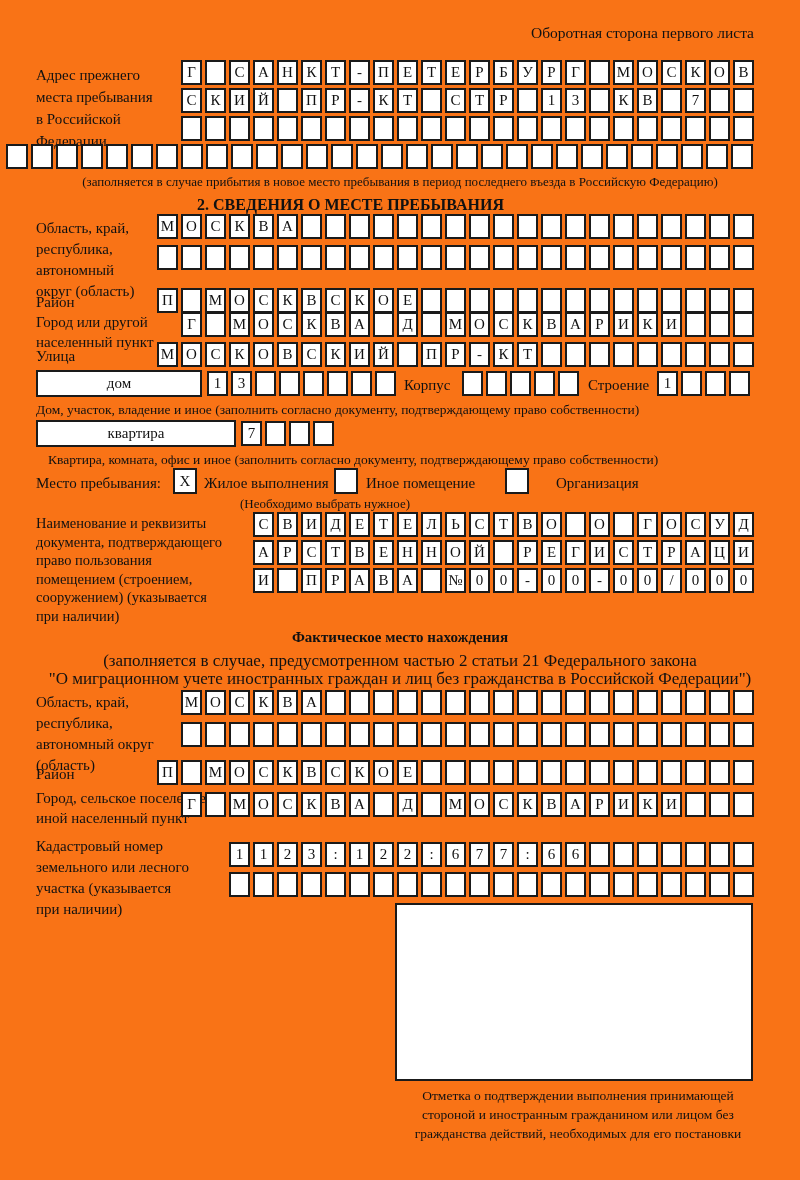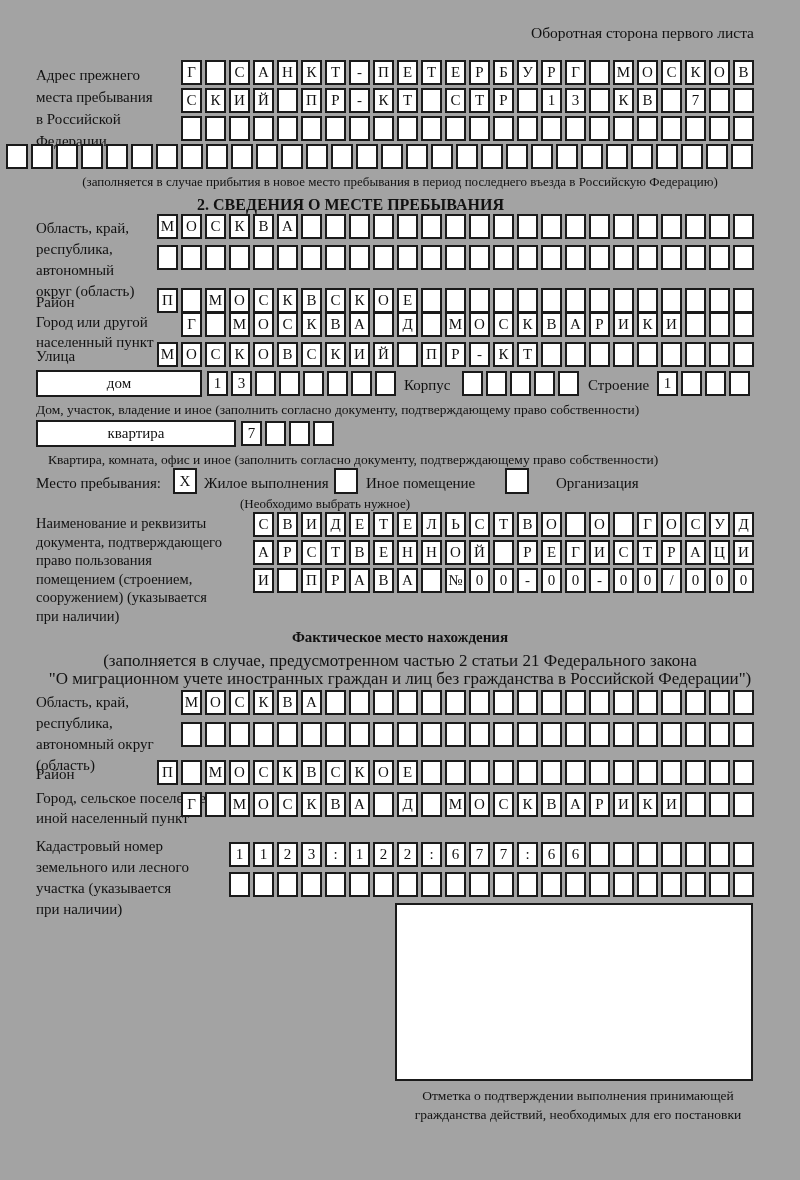--- a/index.html
+++ b/index.html
@@ -1,17 +1,17 @@
 <!DOCTYPE html>
 <html><head>
 <meta charset="utf-8">
 <style>
   html,body{margin:0;padding:0;background:#ffffff;}
   #page{
-    position:relative;width:800px;height:1180px;background:#a3a3a3;
+    position:relative;width:800px;height:1180px;background:#f97316;
     font-family:"Liberation Serif","DejaVu Serif",serif;color:#111;overflow:hidden;
   }
   .abs{position:absolute;}
   .label{font-size:15px;line-height:22px;white-space:nowrap;}
   .label.lh21 div{line-height:21px;}
   .label.lh20 div{line-height:20px;}
   .label.sm{font-size:14.5px;}
   .label.sm div{line-height:18.5px;}
   .note{font-size:15.5px;}
   .caption{font-size:13px;width:800px;left:0;text-align:center;}
@@ -615,16 +615,17 @@
       <span class="cell"></span>
       <span class="cell"></span>
       <span class="cell"></span>
       <span class="cell"></span>
       <span class="cell"></span>
     </div>
 
   <div class="abs stamp" style="left:395px;top:903px;width:358px;height:178px;"></div>
   <div class="abs stamp-caption" style="left:358px;top:1086px;width:440px;">
       <div>Отметка о подтверждении выполнения принимающей</div>
+      <div>стороной и иностранным гражданином или лицом без</div>
       <div>гражданства действий, необходимых для его постановки</div>
     </div>
 
 </div>
 
 </body></html>

